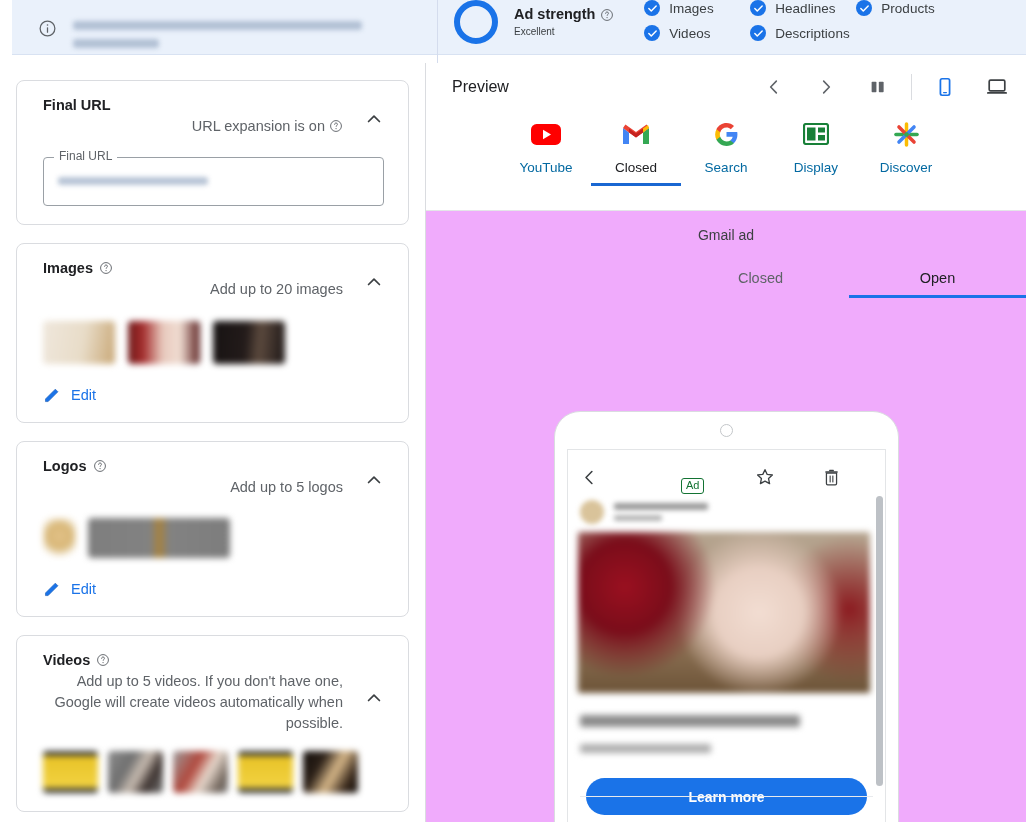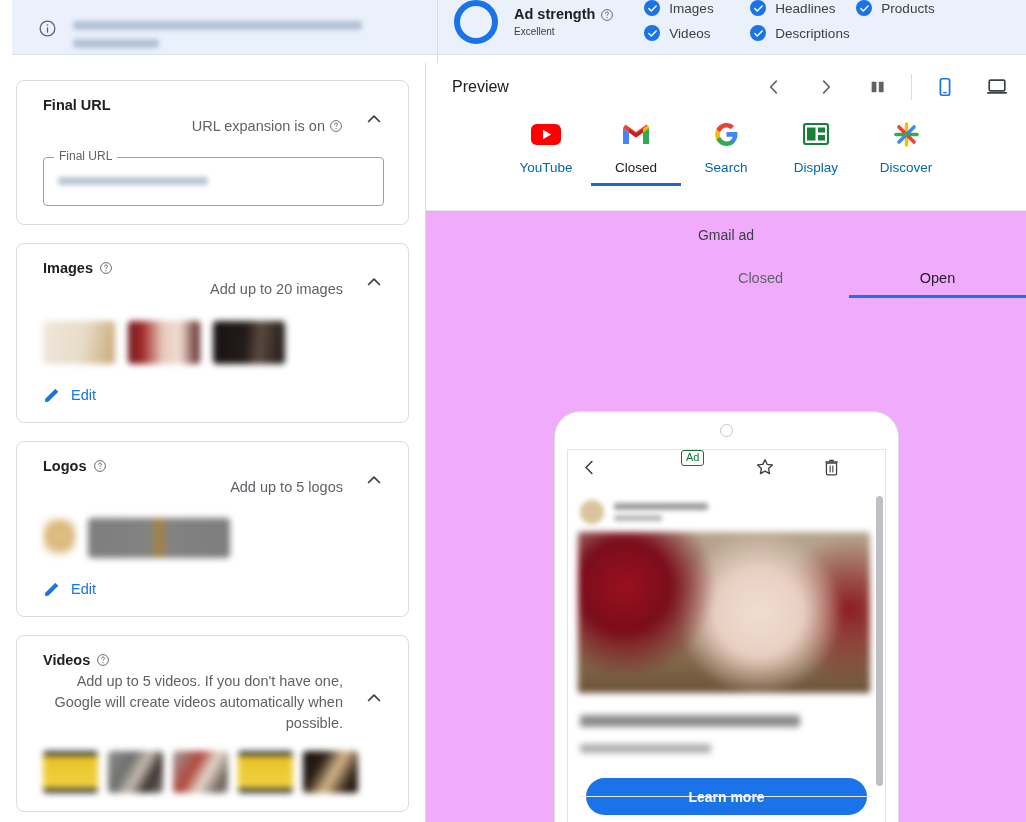--- a/index.html
+++ b/index.html
@@ -126,21 +126,21 @@
 
   
   .phone {
     position: absolute; left: 128px; top: 200px; width: 345px; height: 420px;
     background: #fff; border: 1px solid #dadce0;
     border-radius: 26px 26px 0 0; overflow: hidden;
   }
   .phone-notch { display: flex; justify-content: center; padding-top: 12px; }
   .notch-circle { width: 13px; height: 13px; border-radius: 50%; border: 1px solid #c3c6c9; }
   .phone-screen { margin: 12px 12px 0 12px; border: 1px solid #e3e5e7; border-bottom: none; height: 383px; position: relative; overflow: hidden; }
-  .gm-toolbar { display: flex; align-items: flex-start; height: 44px; padding: 0 8px 0 12px; gap: 41px; }
+  .gm-toolbar { display: flex; align-items: flex-end; height: 44px; padding: 0 8px 0 12px; gap: 41px; }
   .gm-spacer { flex: 1; }
   .gm-icon { width: 34px; height: 34px; display: flex; align-items: center; justify-content: center; cursor: pointer; }
   .ad-badge {
     border: 1px solid #137333; color: #137333; border-radius: 3px;
     font-size: 11px; padding: 1px 4px 2px 4px; line-height: 1;
   }
   .gm-content { padding: 0 10px; position: relative; }
   .sender-row { display: flex; align-items: center; gap: 10px; padding: 6px 0 8px 2px; }
   .sender-avatar { width: 24px; height: 24px; border-radius: 50%; background: #d9c39a; filter: blur(2.4px); flex: 0 0 24px; }
   .sender-lines { display: flex; flex-direction: column; gap: 5px; }

